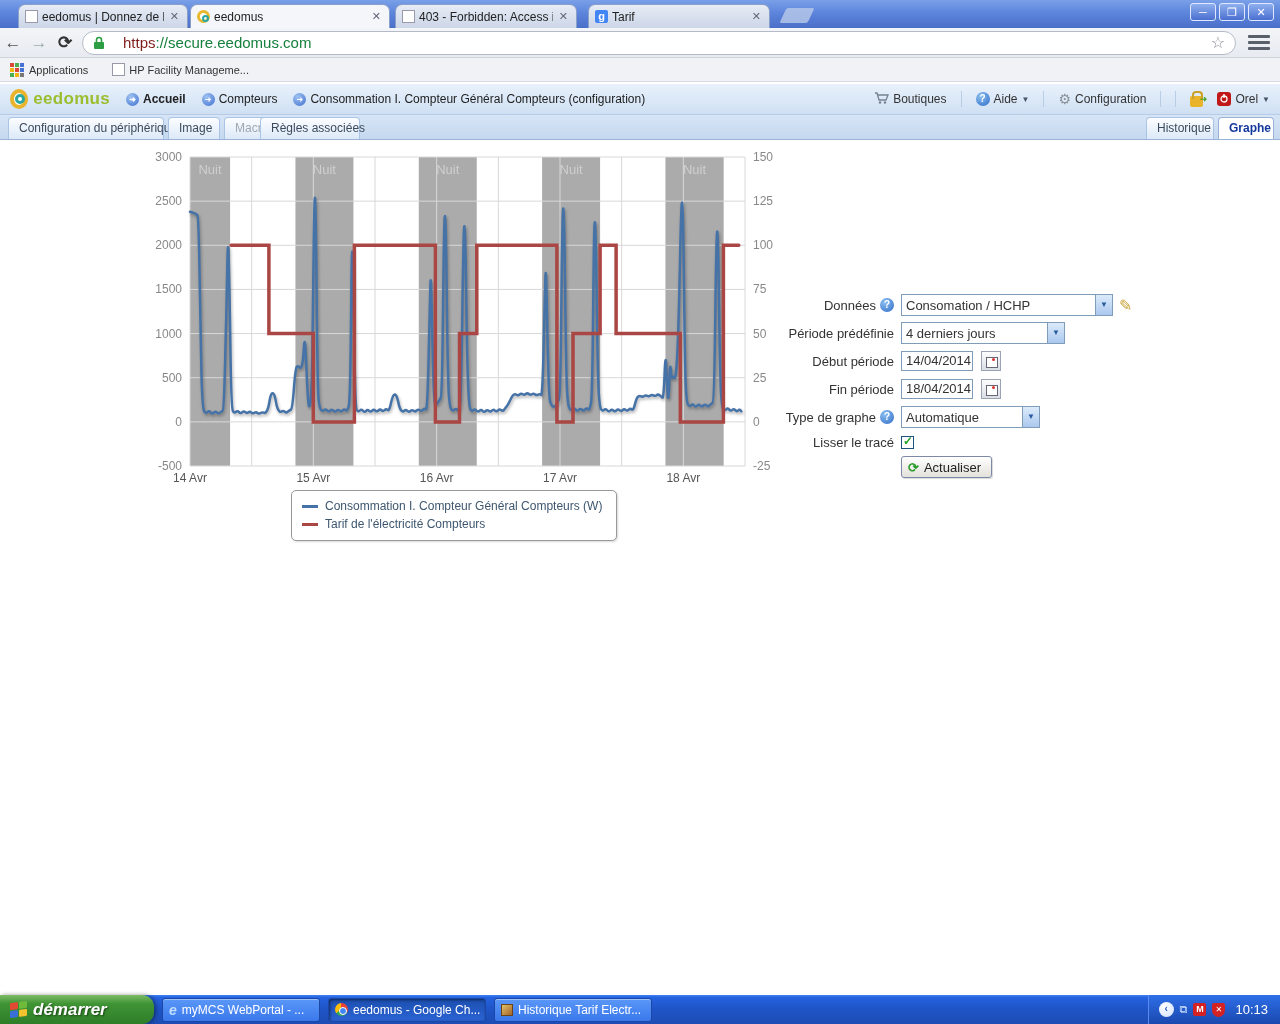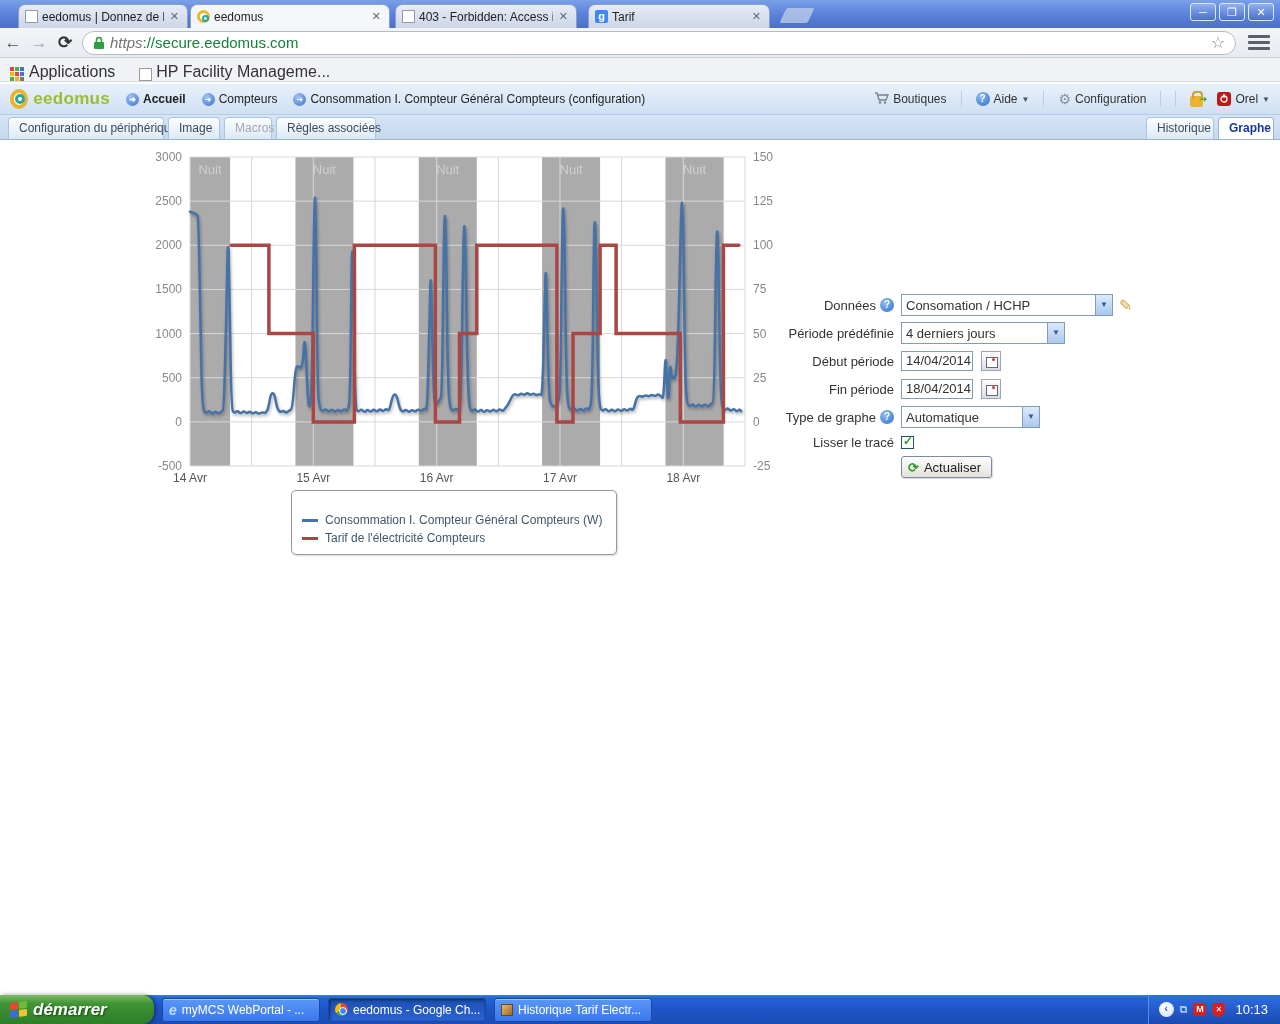--- a/index.html
+++ b/index.html
@@ -24,28 +24,28 @@
   #win-controls { position:absolute; right:6px; top:3px; display:flex; gap:3px; }
   .winbtn { width:26px; height:18px; border:1px solid #dfe8ff; border-radius:3px;
     background:linear-gradient(180deg,#8fb0ee,#4a6fd0); color:#fff; font-size:11px; line-height:16px; text-align:center; }
 
   #toolbar { position:absolute; left:0; top:28px; width:1280px; height:30px;
     background:linear-gradient(180deg,#f3f5f8,#e7eaf0); border-bottom:1px solid #cfd3da; display:flex; align-items:center; }
   .navbtn { font-size:17px; color:#555; width:26px; text-align:center; }
   .navbtn.dim { color:#9aa; }
   #omnibox { height:24px; flex:1; margin:0 10px 0 4px; background:#fff; border:1px solid #b4bbc7; border-radius:13px;
     display:flex; align-items:center; padding:0 10px; font-size:15px; }
-  #omnibox .scheme { color:#737373; margin-left:5px;font-style:italic; }
+  #omnibox .scheme { color:#7f1d1d; margin-left:18px; }
   #omnibox .rest { color:#15803d; }
   #omnibox .star { margin-left:auto; color:#889; font-size:16px; }
   #menu-btn { width:26px; margin-right:8px; }
   #menu-btn div { height:3px; background:#5a6069; margin:3px 2px; border-radius:1px; }
 
   #bookmarks { position:absolute; left:0; top:58px; width:1280px; height:24px; background:#f0f2f5;
-    border-bottom:1px solid #d7dade; display:flex; align-items:flex-end; font-size:16px; color:#333; }
+    border-bottom:1px solid #d7dade; display:flex; align-items:center; font-size:11px; color:#333; }
   #apps-grid { display:grid; grid-template-columns:repeat(3,4px); grid-gap:1px; margin:0 5px 0 10px; }
   #apps-grid span { width:4px; height:4px; }
 
   
   #content { position:absolute; left:0; top:84px; width:1280px; height:911px; background:#fff; }
   #site-header { position:absolute; left:0; top:0; width:1280px; height:31px;
     background:linear-gradient(180deg,#e8f1fb,#cfe0f4); border-bottom:1px solid #b5cbe6; display:flex; align-items:center; }
   #logo { display:flex; align-items:center; margin-left:10px; width:100px; }
   #logo .ring { position:relative; width:20px; height:20px; border-radius:50%; border:4px solid #e9b32c; background:#fff; }
   #logo .ring:after { content:""; position:absolute; left:1px; top:1px; width:4px; height:4px; border:3px solid #2aa7a0; border-radius:50%; }
@@ -69,21 +69,21 @@
   #site-tabs { position:absolute; left:0; top:31px; width:1280px; height:25px;
     background:linear-gradient(180deg,#d7e5f6,#c5d8ef); border-bottom:1px solid #9ab4d8; }
   .stab { position:absolute; bottom:0; height:22px; border:1px solid #a9c4e4; border-bottom:none; border-radius:4px 4px 0 0;
     background:linear-gradient(180deg,#fcfdff,#dce9f8); font-size:12px; color:#3b4a5c; padding:0 10px; line-height:21px; white-space:nowrap; }
   .stab.disabled { color:#a2a8b0; }
   .stab.active { background:#fff; color:#15389c; font-weight:bold; border-color:#9ab4d8; }
 
   
   #chart-wrap { position:absolute; left:130px; top:64px; width:670px; height:350px; }
   #legend { position:absolute; left:291px; top:406px; background:#fff; border:1px solid #999;
-    border-radius:5px; padding:20px 14px 7px 10px; box-shadow:1px 1px 2px rgba(0,0,0,.15); }
+    border-radius:5px; padding:6px 14px 7px 10px; box-shadow:1px 1px 2px rgba(0,0,0,.15); }
   .leg-row { display:flex; align-items:center; gap:7px; font-size:12px; color:#3E576F; padding:2px 0; }
   .leg-dash { width:16px; height:3px; }
 
   
   #gform { position:absolute; left:772px; top:210px; width:400px; font-size:13px; color:#333; }
   .frow { display:flex; align-items:center; margin-bottom:6px; height:22px; }
   .flabel { width:122px; text-align:right; display:flex; justify-content:flex-end; align-items:center; gap:4px; }
   .fctrl { margin-left:7px; display:flex; align-items:center; gap:6px; }
   .xsel { height:22px; border:1px solid #7f9db9; background:#fff; display:flex; align-items:center; position:relative; }
   .xsel .val { padding:0 4px; flex:1; white-space:nowrap; overflow:hidden; }
@@ -243,21 +243,21 @@
             </svg></span>
           <span>Orel</span>
           <span class="caret">▼</span>
         </span>
       </div>
   </div>
   <div id="site-tabs">
       <div class="stab" style="left: 8px; width: 156px; text-align: center;">Configuration du périphérique</div>
       <div class="stab" style="left: 168px; width: 52px; text-align: center;">Image</div>
       <div class="stab disabled" style="left: 224px; width: 48px; text-align: center;">Macros</div>
-      <div class="stab" style="left: 276px; width: 100px; text-align: center;">Règles associées</div>
+      <div class="stab" style="left: 260px; width: 100px; text-align: center;">Règles associées</div>
       <div class="stab" style="left: 1146px; width: 68px; text-align: center;">Historique</div>
       <div class="stab active" style="left: 1218px; width: 56px; text-align: center;">Graphe</div>
     </div>
 
   <div id="chart-wrap"><svg width="670" height="350">
         <rect x="60" y="9" width="40.08333333333334" height="309" fill="#ababab"></rect>
         <text x="80.04166666666667" y="26" text-anchor="middle" font-size="13" fill="#cfcfcf">Nuit</text>
         <rect x="165.45" y="9" width="57.96666666666667" height="309" fill="#ababab"></rect>
         <text x="194.43333333333334" y="26" text-anchor="middle" font-size="13" fill="#cfcfcf">Nuit</text>
         <rect x="288.78333333333336" y="9" width="57.96666666666664" height="309" fill="#ababab"></rect>

